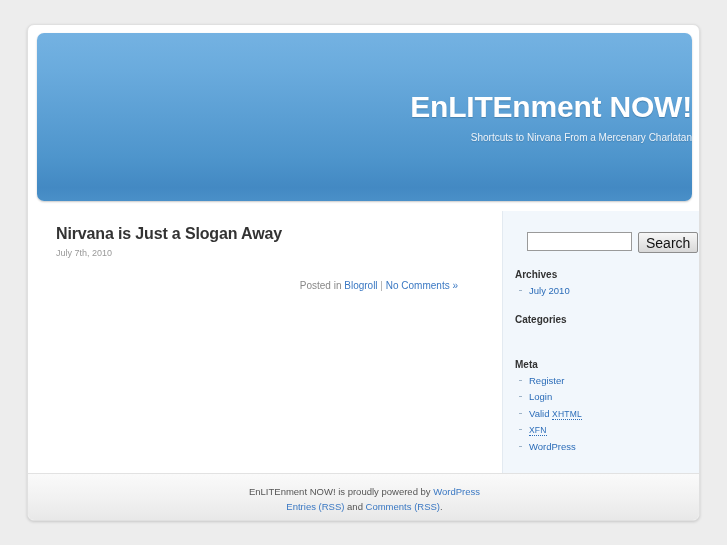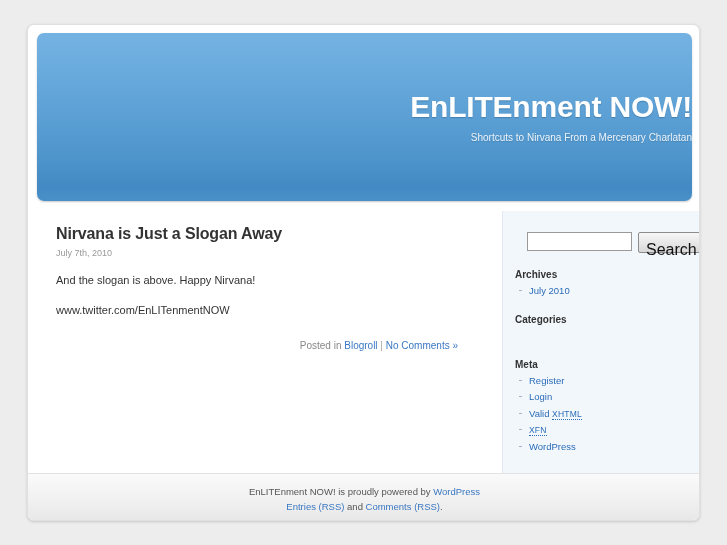--- a/index.html
+++ b/index.html
@@ -142,26 +142,26 @@
     background: #ffffff;
     font-family: "Liberation Sans", sans-serif;
     font-size: 10px;
     color: #333;
     outline: none;
     box-sizing: content-box;
   }
   #search-submit {
     margin-left: 6px;
     height: 21px;
-    padding: 8px 7px;
+    padding: 0 7px;
     border: 1px solid #8d8d8d;
     border-radius: 2px;
     background: linear-gradient(to bottom, #f7f7f7 0%, #e6e6e6 55%, #d8d8d8 100%);
     font-family: "Liberation Sans", sans-serif;
-    font-size: 16px;
+    font-size: 14px;
     color: #111111;
     cursor: pointer;
   }
 
   .widget {
     position: absolute;
     left: 12px;
     width: 175px;
   }
   .widget-title {
@@ -242,24 +242,20 @@
       <div id="blog-description">Shortcuts to Nirvana From a Mercenary Charlatan</div>
     </div>
   </div>
 
   <div id="main">
 
     <div id="content">
       <div>
         <h2 class="post-title">Nirvana is Just a Slogan Away</h2>
         <div class="post-date">July 7th, 2010</div>
-        <div class="post-body">
-          <p>And the slogan is above. Happy Nirvana!</p>
-          <p>www.twitter.com/EnLITenmentNOW</p>
-        </div>
         <div class="post-meta">
           <span>Posted in </span><a href="#">Blogroll</a><span class="sep"> | </span><a href="#">No Comments »</a>
         </div>
       </div>
     </div>
 
     <div id="sidebar">
 
       <form id="searchform">
         <input id="search-input" type="text" placeholder="" style="">

